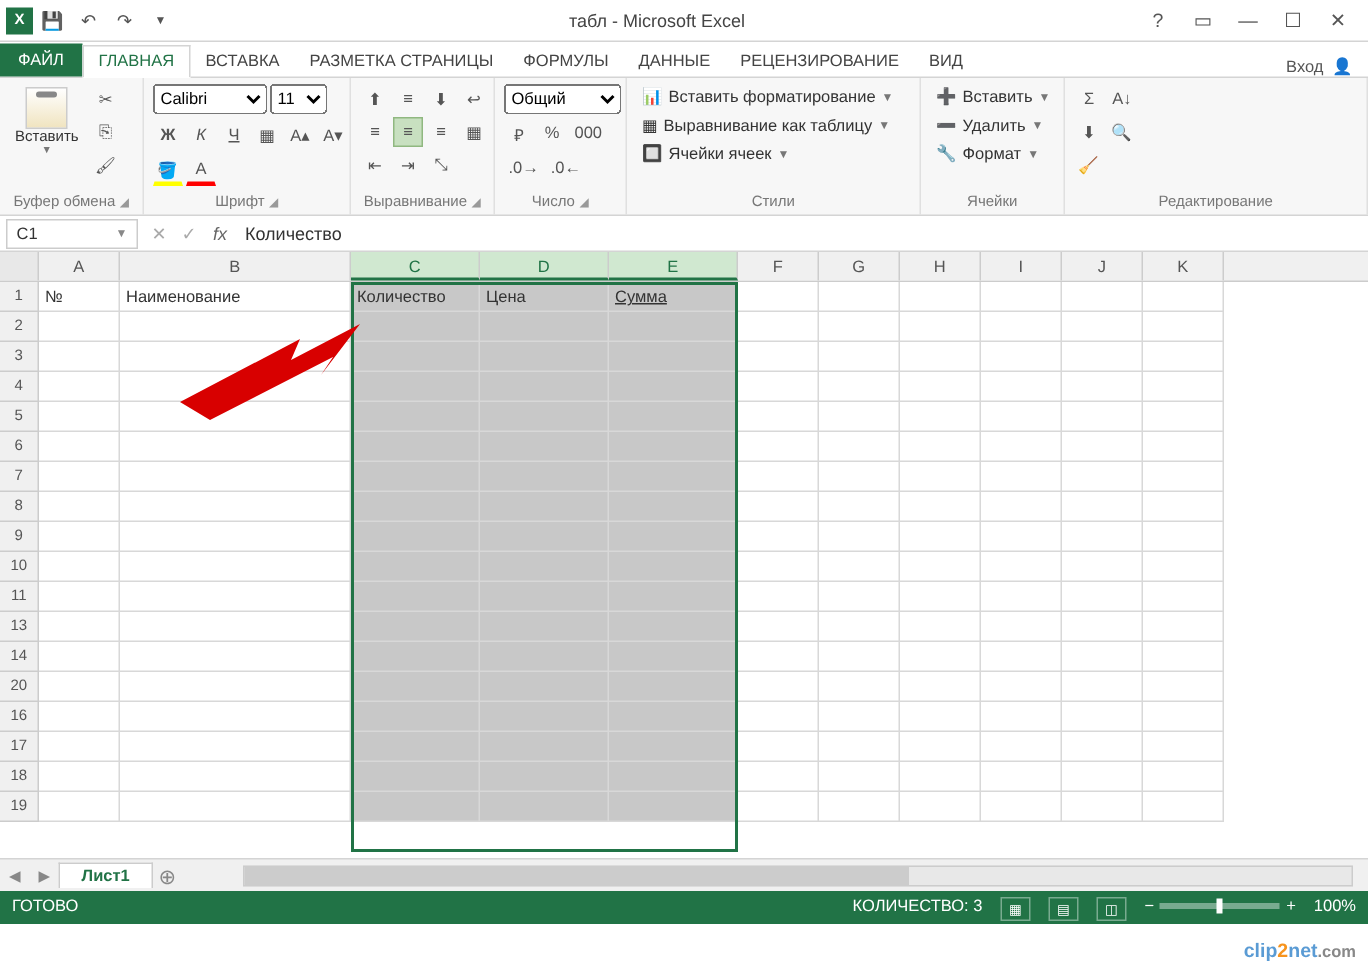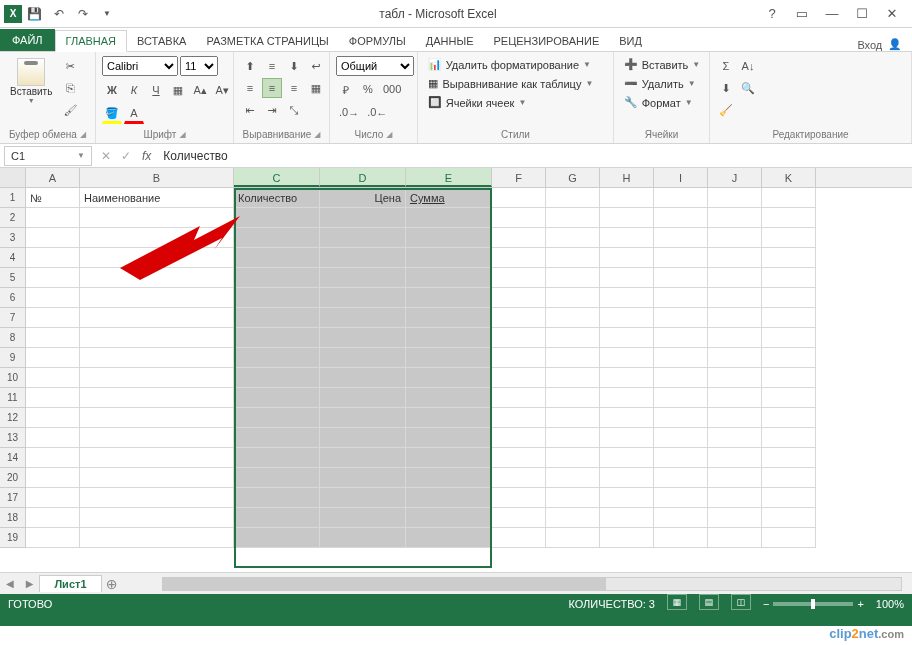--- a/index.html
+++ b/index.html
@@ -62,21 +62,21 @@
 
 
 .sheettabs { height:22px; border-top:1px solid #d4d4d4; display:flex; align-items:center; background:#f0f0f0; }
 .sheettabs .nav { padding:0 6px; color:#888; font-size:10px; }
 .sheettab { padding:2px 14px; background:#fff; border:1px solid #ccc; border-bottom:none; font-size:11px; font-weight:bold; color:#217346; }
 .sheettabs .add { width:20px; text-align:center; color:#888; font-size:14px; cursor:pointer; }
 .sheettabs .hscroll { flex:1; margin:0 10px 0 40px; height:14px; background:#e8e8e8; border:1px solid #ccc; position:relative; }
 .sheettabs .hscroll .thumb { position:absolute; left:0; top:0; width:60%; height:100%; background:#ccc; }
 
 
-.status { height:22px; background:#217346; color:#fff; display:flex; align-items:flex-end; font-size:11px; padding:16px 8px; gap:12px; }
+.status { height:22px; background:#217346; color:#fff; display:flex; align-items:flex-start; font-size:11px; padding:4px 8px; gap:12px; }
 .status .spacer { flex:1; }
 .status .viewbtn { width:20px; height:16px; border:1px solid rgba(255,255,255,0.4); display:flex; align-items:center; justify-content:center; font-size:9px; cursor:pointer; }
 .status .zoom { display:flex; align-items:center; gap:4px; }
 .status .zoom .track { width:80px; height:4px; background:rgba(255,255,255,0.4); position:relative; }
 .status .zoom .knob { position:absolute; left:38px; top:-3px; width:4px; height:10px; background:#fff; }
 
 .watermark { position:absolute; right:8px; bottom:4px; font-size:13px; color:#5a9bd4; font-weight:bold; }
 .watermark .orange { color:#f7941e; }
 </style>
 </head>
@@ -202,21 +202,21 @@
     <div class="label">
         <span>Число</span>
         <span class="dialog">◢</span>
       </div>
   </div>
 
   <div class="group" style="width:196px;">
     <div class="body col" style="gap:2px;">
       <div class="styleitem">
           <span>📊</span>
-          <span>Удалить форматирование</span>
+          <span>Вставить форматирование</span>
           <span class="caret">▼</span>
         </div>
       <div class="styleitem">
           <span>▦</span>
           <span>Выравнивание как таблицу</span>
           <span class="caret">▼</span>
         </div>
       <div class="styleitem">
           <span>🔲</span>
           <span>Ячейки ячеек</span>
@@ -298,21 +298,21 @@
         <div class="ch" style="width: 54px;">J</div>
         <div class="ch" style="width: 54px;">K</div>
       </div>
   </div>
   <div class="rows" id="rows">
       <div class="gr">
         <div class="rh">1</div>
         <div class="cell" style="width: 54px;">№</div>
         <div class="cell" style="width: 154px;">Наименование</div>
         <div class="cell sel" style="width: 86px;">Количество</div>
-        <div class="cell sel" style="width: 86px; text-align: right;">Цена</div>
+        <div class="cell sel" style="width: 86px;">Цена</div>
         <div class="cell sel" style="width: 86px; text-decoration: underline;">Сумма</div>
         <div class="cell" style="width: 54px;"></div>
         <div class="cell" style="width: 54px;"></div>
         <div class="cell" style="width: 54px;"></div>
         <div class="cell" style="width: 54px;"></div>
         <div class="cell" style="width: 54px;"></div>
         <div class="cell" style="width: 54px;"></div>
       </div>
       <div class="gr">
         <div class="rh">2</div>
@@ -448,34 +448,20 @@
         <div class="cell sel" style="width: 86px;"></div>
         <div class="cell sel" style="width: 86px;"></div>
         <div class="cell" style="width: 54px;"></div>
         <div class="cell" style="width: 54px;"></div>
         <div class="cell" style="width: 54px;"></div>
         <div class="cell" style="width: 54px;"></div>
         <div class="cell" style="width: 54px;"></div>
         <div class="cell" style="width: 54px;"></div>
       </div>
       <div class="gr">
-        <div class="rh">12</div>
-        <div class="cell" style="width: 54px;"></div>
-        <div class="cell" style="width: 154px;"></div>
-        <div class="cell sel" style="width: 86px;"></div>
-        <div class="cell sel" style="width: 86px;"></div>
-        <div class="cell sel" style="width: 86px;"></div>
-        <div class="cell" style="width: 54px;"></div>
-        <div class="cell" style="width: 54px;"></div>
-        <div class="cell" style="width: 54px;"></div>
-        <div class="cell" style="width: 54px;"></div>
-        <div class="cell" style="width: 54px;"></div>
-        <div class="cell" style="width: 54px;"></div>
-      </div>
-      <div class="gr">
         <div class="rh">13</div>
         <div class="cell" style="width: 54px;"></div>
         <div class="cell" style="width: 154px;"></div>
         <div class="cell sel" style="width: 86px;"></div>
         <div class="cell sel" style="width: 86px;"></div>
         <div class="cell sel" style="width: 86px;"></div>
         <div class="cell" style="width: 54px;"></div>
         <div class="cell" style="width: 54px;"></div>
         <div class="cell" style="width: 54px;"></div>
         <div class="cell" style="width: 54px;"></div>
@@ -491,20 +477,34 @@
         <div class="cell sel" style="width: 86px;"></div>
         <div class="cell" style="width: 54px;"></div>
         <div class="cell" style="width: 54px;"></div>
         <div class="cell" style="width: 54px;"></div>
         <div class="cell" style="width: 54px;"></div>
         <div class="cell" style="width: 54px;"></div>
         <div class="cell" style="width: 54px;"></div>
       </div>
       <div class="gr">
         <div class="rh">20</div>
+        <div class="cell" style="width: 54px;"></div>
+        <div class="cell" style="width: 154px;"></div>
+        <div class="cell sel" style="width: 86px;"></div>
+        <div class="cell sel" style="width: 86px;"></div>
+        <div class="cell sel" style="width: 86px;"></div>
+        <div class="cell" style="width: 54px;"></div>
+        <div class="cell" style="width: 54px;"></div>
+        <div class="cell" style="width: 54px;"></div>
+        <div class="cell" style="width: 54px;"></div>
+        <div class="cell" style="width: 54px;"></div>
+        <div class="cell" style="width: 54px;"></div>
+      </div>
+      <div class="gr">
+        <div class="rh">16</div>
         <div class="cell" style="width: 54px;"></div>
         <div class="cell" style="width: 154px;"></div>
         <div class="cell sel" style="width: 86px;"></div>
         <div class="cell sel" style="width: 86px;"></div>
         <div class="cell sel" style="width: 86px;"></div>
         <div class="cell" style="width: 54px;"></div>
         <div class="cell" style="width: 54px;"></div>
         <div class="cell" style="width: 54px;"></div>
         <div class="cell" style="width: 54px;"></div>
         <div class="cell" style="width: 54px;"></div>

